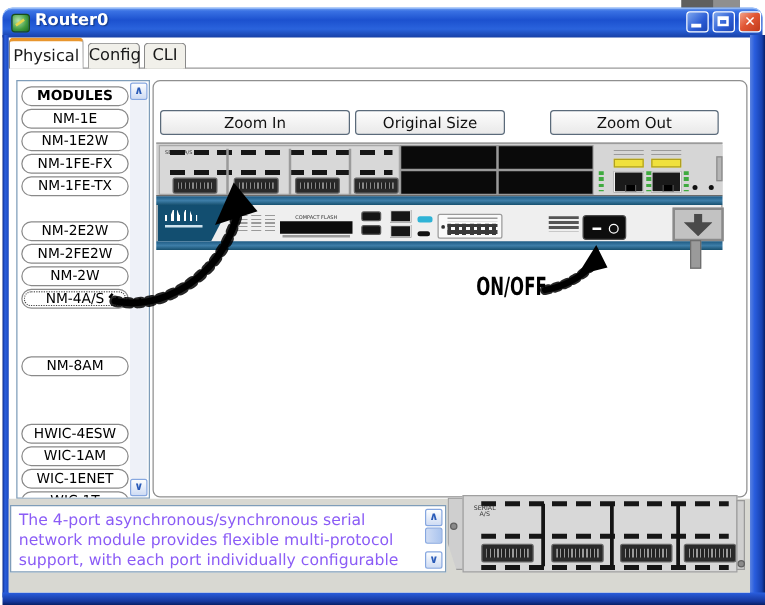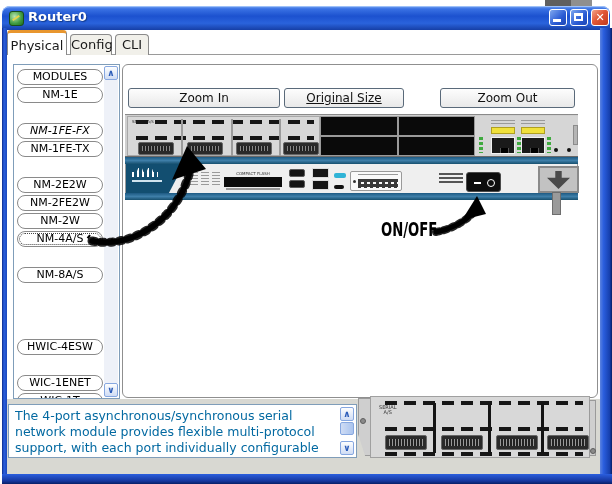--- a/index.html
+++ b/index.html
@@ -58,21 +58,21 @@
   .module-list .track{position:absolute;right:1px;top:15px;bottom:15px;width:14px;background:#eef1f8;}
 
   
   .panel{position:absolute;left:122px;top:64px;width:476px;height:334px;background:#fff;
     border:1px solid #8f8f8f;border-radius:6px;box-sizing:border-box;}
   .panel-header{position:absolute;left:128px;top:67px;width:464px;height:20px;border:1px solid #a0a0a0;
     border-radius:9px;box-sizing:border-box;text-align:center;font-size:13px;color:#2a2a2a;line-height:18px;background:#fff;}
   .pbtn{position:absolute;top:88px;height:20px;border:1px solid #5a6a7a;border-radius:3px;box-sizing:border-box;
     background:linear-gradient(180deg,#fdfdfd,#e9e9e9);font-size:12px;color:#111;text-align:center;line-height:18px;cursor:pointer;}
   .pbtn.zi{left:128px;width:152px;}
-  .pbtn.os{left:284px;width:120px;text-decoration:underline;}
+  .pbtn.os{left:284px;width:120px;}
   .pbtn.zo{left:440px;width:135px;}
 
   
   .router{position:absolute;left:125px;top:114px;width:453px;height:101px;}
   .top-unit{position:absolute;left:0;top:0;width:453px;height:43px;background:#cfcfcf;border-top:1px solid #8a8a8a;border-bottom:1px solid #6a6a6a;box-sizing:border-box;}
   .nm-module{position:absolute;left:2px;top:1px;width:193px;height:40px;background:#d8d8d8;border:1px solid #a8a8a8;box-sizing:border-box;}
   .dash-row{position:absolute;height:4px;background:repeating-linear-gradient(90deg,#161616 0 12px,rgba(0,0,0,0) 12px 19px);}
   .tiny-label{position:absolute;font-size:4px;line-height:4px;color:#333;}
   .serial-conn{position:absolute;top:25px;width:36px;height:13px;background:#2a2a2a;border:1px solid #666;border-radius:2px;
     box-sizing:border-box;}
@@ -121,21 +121,21 @@
   .cable{position:absolute;left:427px;top:78px;width:9px;height:23px;background:#9a9a9a;border:1px solid #6e6e6e;box-sizing:border-box;}
 
   
   .onoff{position:absolute;left:381px;top:217px;font-size:20px;font-weight:bold;color:#000;
     transform:scaleX(.66);transform-origin:left top;letter-spacing:0px;font-family:"DejaVu Sans","Liberation Sans",sans-serif;}
   #arrows{position:absolute;left:0;top:0;width:612px;height:484px;pointer-events:none;z-index:9;}
 
   
   .bottom-band{position:absolute;left:7px;top:399px;width:593px;height:75px;background:#d8d8d2;}
   .desc-box{position:absolute;left:8px;top:404px;width:349px;height:54px;background:#fff;border:1px solid #7f9db9;box-sizing:border-box;}
-  .desc-text{position:absolute;left:6px;top:3px;width:322px;font-size:12.5px;line-height:16px;color:#0369a1;overflow:hidden;height:48px;}
+  .desc-text{position:absolute;left:6px;top:3px;width:322px;font-size:12.5px;line-height:16px;color:#8b5cf6;overflow:hidden;height:48px;}
   .desc-box .sb.up{top:2px;right:2px;}
   .desc-box .sb.down{bottom:2px;right:2px;}
   .desc-box .thumb{position:absolute;right:2px;top:17px;width:14px;height:13px;background:linear-gradient(90deg,#cfdcf4,#aac4ee);
     border:1px solid #86a7e0;border-radius:2px;box-sizing:border-box;cursor:pointer;}
   .desc-box .track{position:absolute;right:2px;top:16px;bottom:16px;width:14px;background:#eef1f8;z-index:-1;}
 
   
   .preview{position:absolute;left:358px;top:396px;width:238px;height:62px;cursor:pointer;}
   .pv-cap-l{position:absolute;left:0;top:2px;width:13px;height:58px;background:#cfcfcf;border:1px solid #9a9a9a;box-sizing:border-box;
     clip-path:polygon(0 0,100% 0,100% 100%,55% 100%,0 62%);}
@@ -169,30 +169,32 @@
 
   <div class="tabbar-line"></div>
   <div class="tab active">Physical</div>
   <div class="tab t2">Config</div>
   <div class="tab t3">CLI</div>
 
   <div class="module-list">
     <div class="sb up">∧</div>
     <div class="track"></div>
     <div class="sb down">∨</div>
-  <div class="module-item header" style="top: 4px;">MODULES</div>
+  <div class="module-item header" style="top: 4px; font-weight: bold;">MODULES</div>
       <div class="module-item" style="top: 22px;">NM-1E</div>
-      <div class="module-item" style="top: 58px; font-style: italic;">NM-1FE-FX</div>
+      <div class="module-item" style="top: 40px;">NM-1E2W</div>
+      <div class="module-item" style="top: 58px;">NM-1FE-FX</div>
       <div class="module-item" style="top: 76px;">NM-1FE-TX</div>
       <div class="module-item" style="top: 112px;">NM-2E2W</div>
       <div class="module-item" style="top: 130px;">NM-2FE2W</div>
       <div class="module-item" style="top: 148px;">NM-2W</div>
       <div class="module-item selected" style="top: 166px;">NM-4A/S</div>
-      <div class="module-item" style="top: 202px;">NM-8A/S</div>
+      <div class="module-item" style="top: 220px;">NM-8AM</div>
       <div class="module-item" style="top: 274px;">HWIC-4ESW</div>
+      <div class="module-item" style="top: 292px;">WIC-1AM</div>
       <div class="module-item" style="top: 310px;">WIC-1ENET</div>
       <div class="module-item" style="top: 328px;">WIC-1T</div>
     </div>
 
   <div class="panel"></div>
   <div class="pbtn zi">Zoom In</div>
   <div class="pbtn os">Original Size</div>
   <div class="pbtn zo">Zoom Out</div>
 
   <div class="router">

